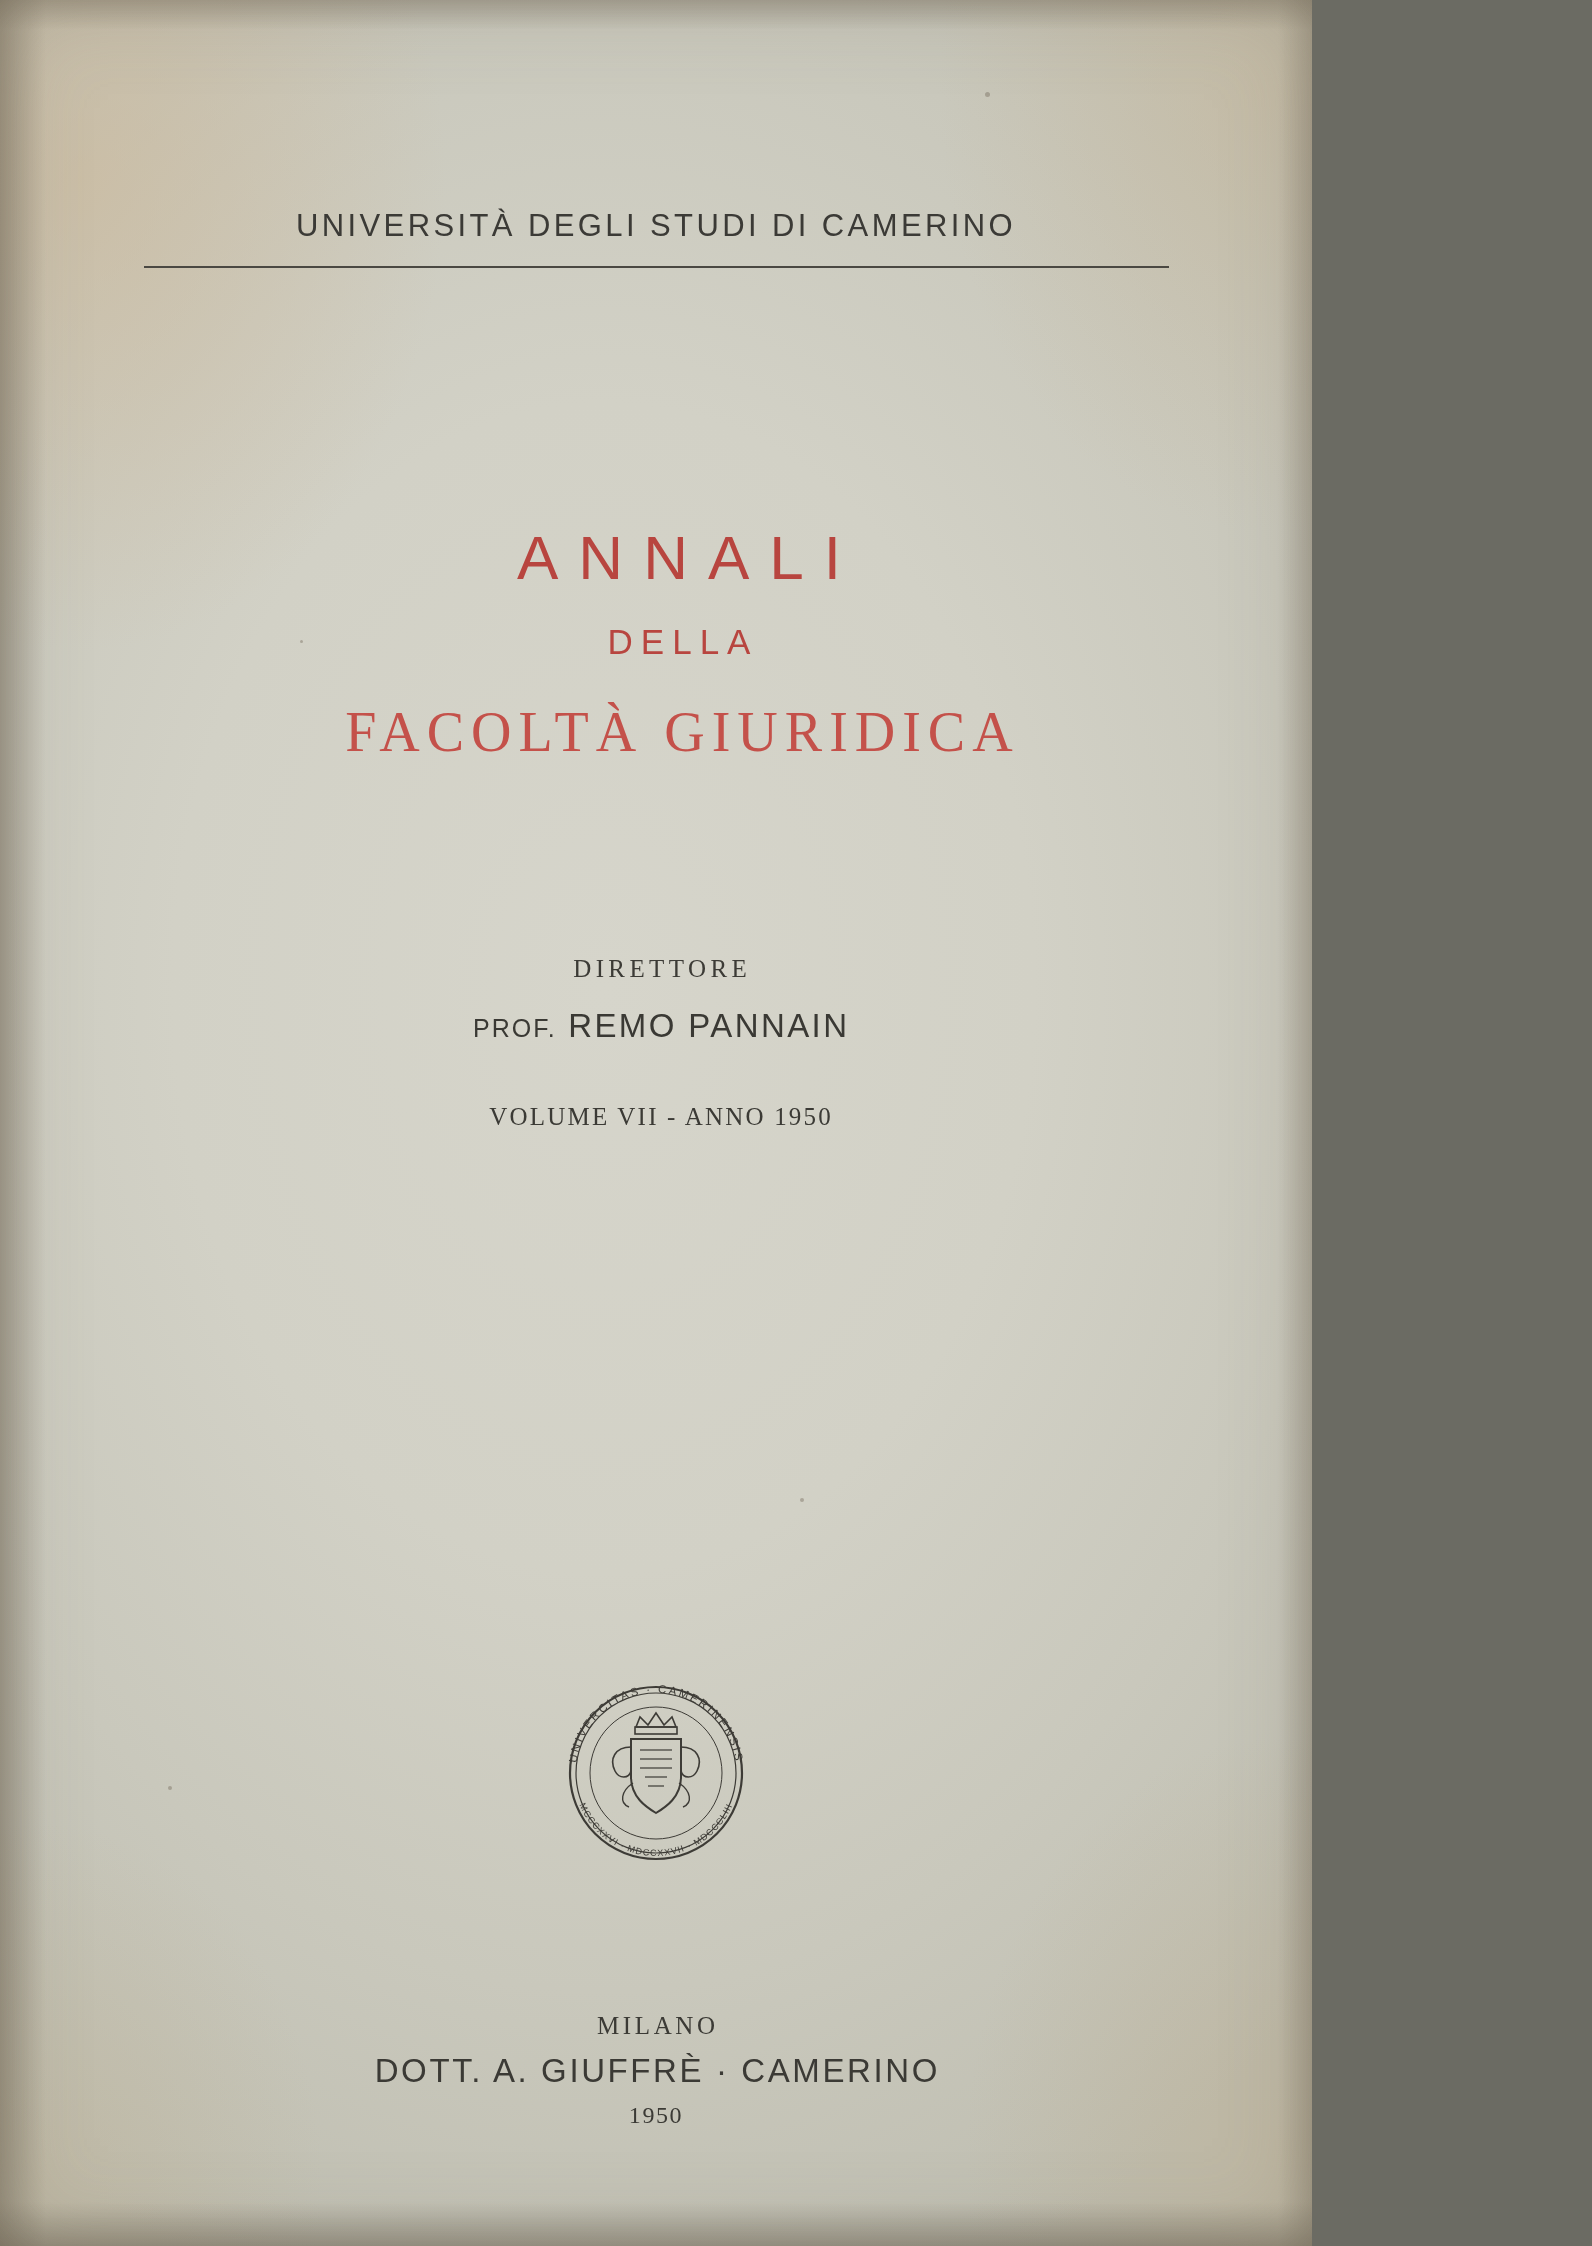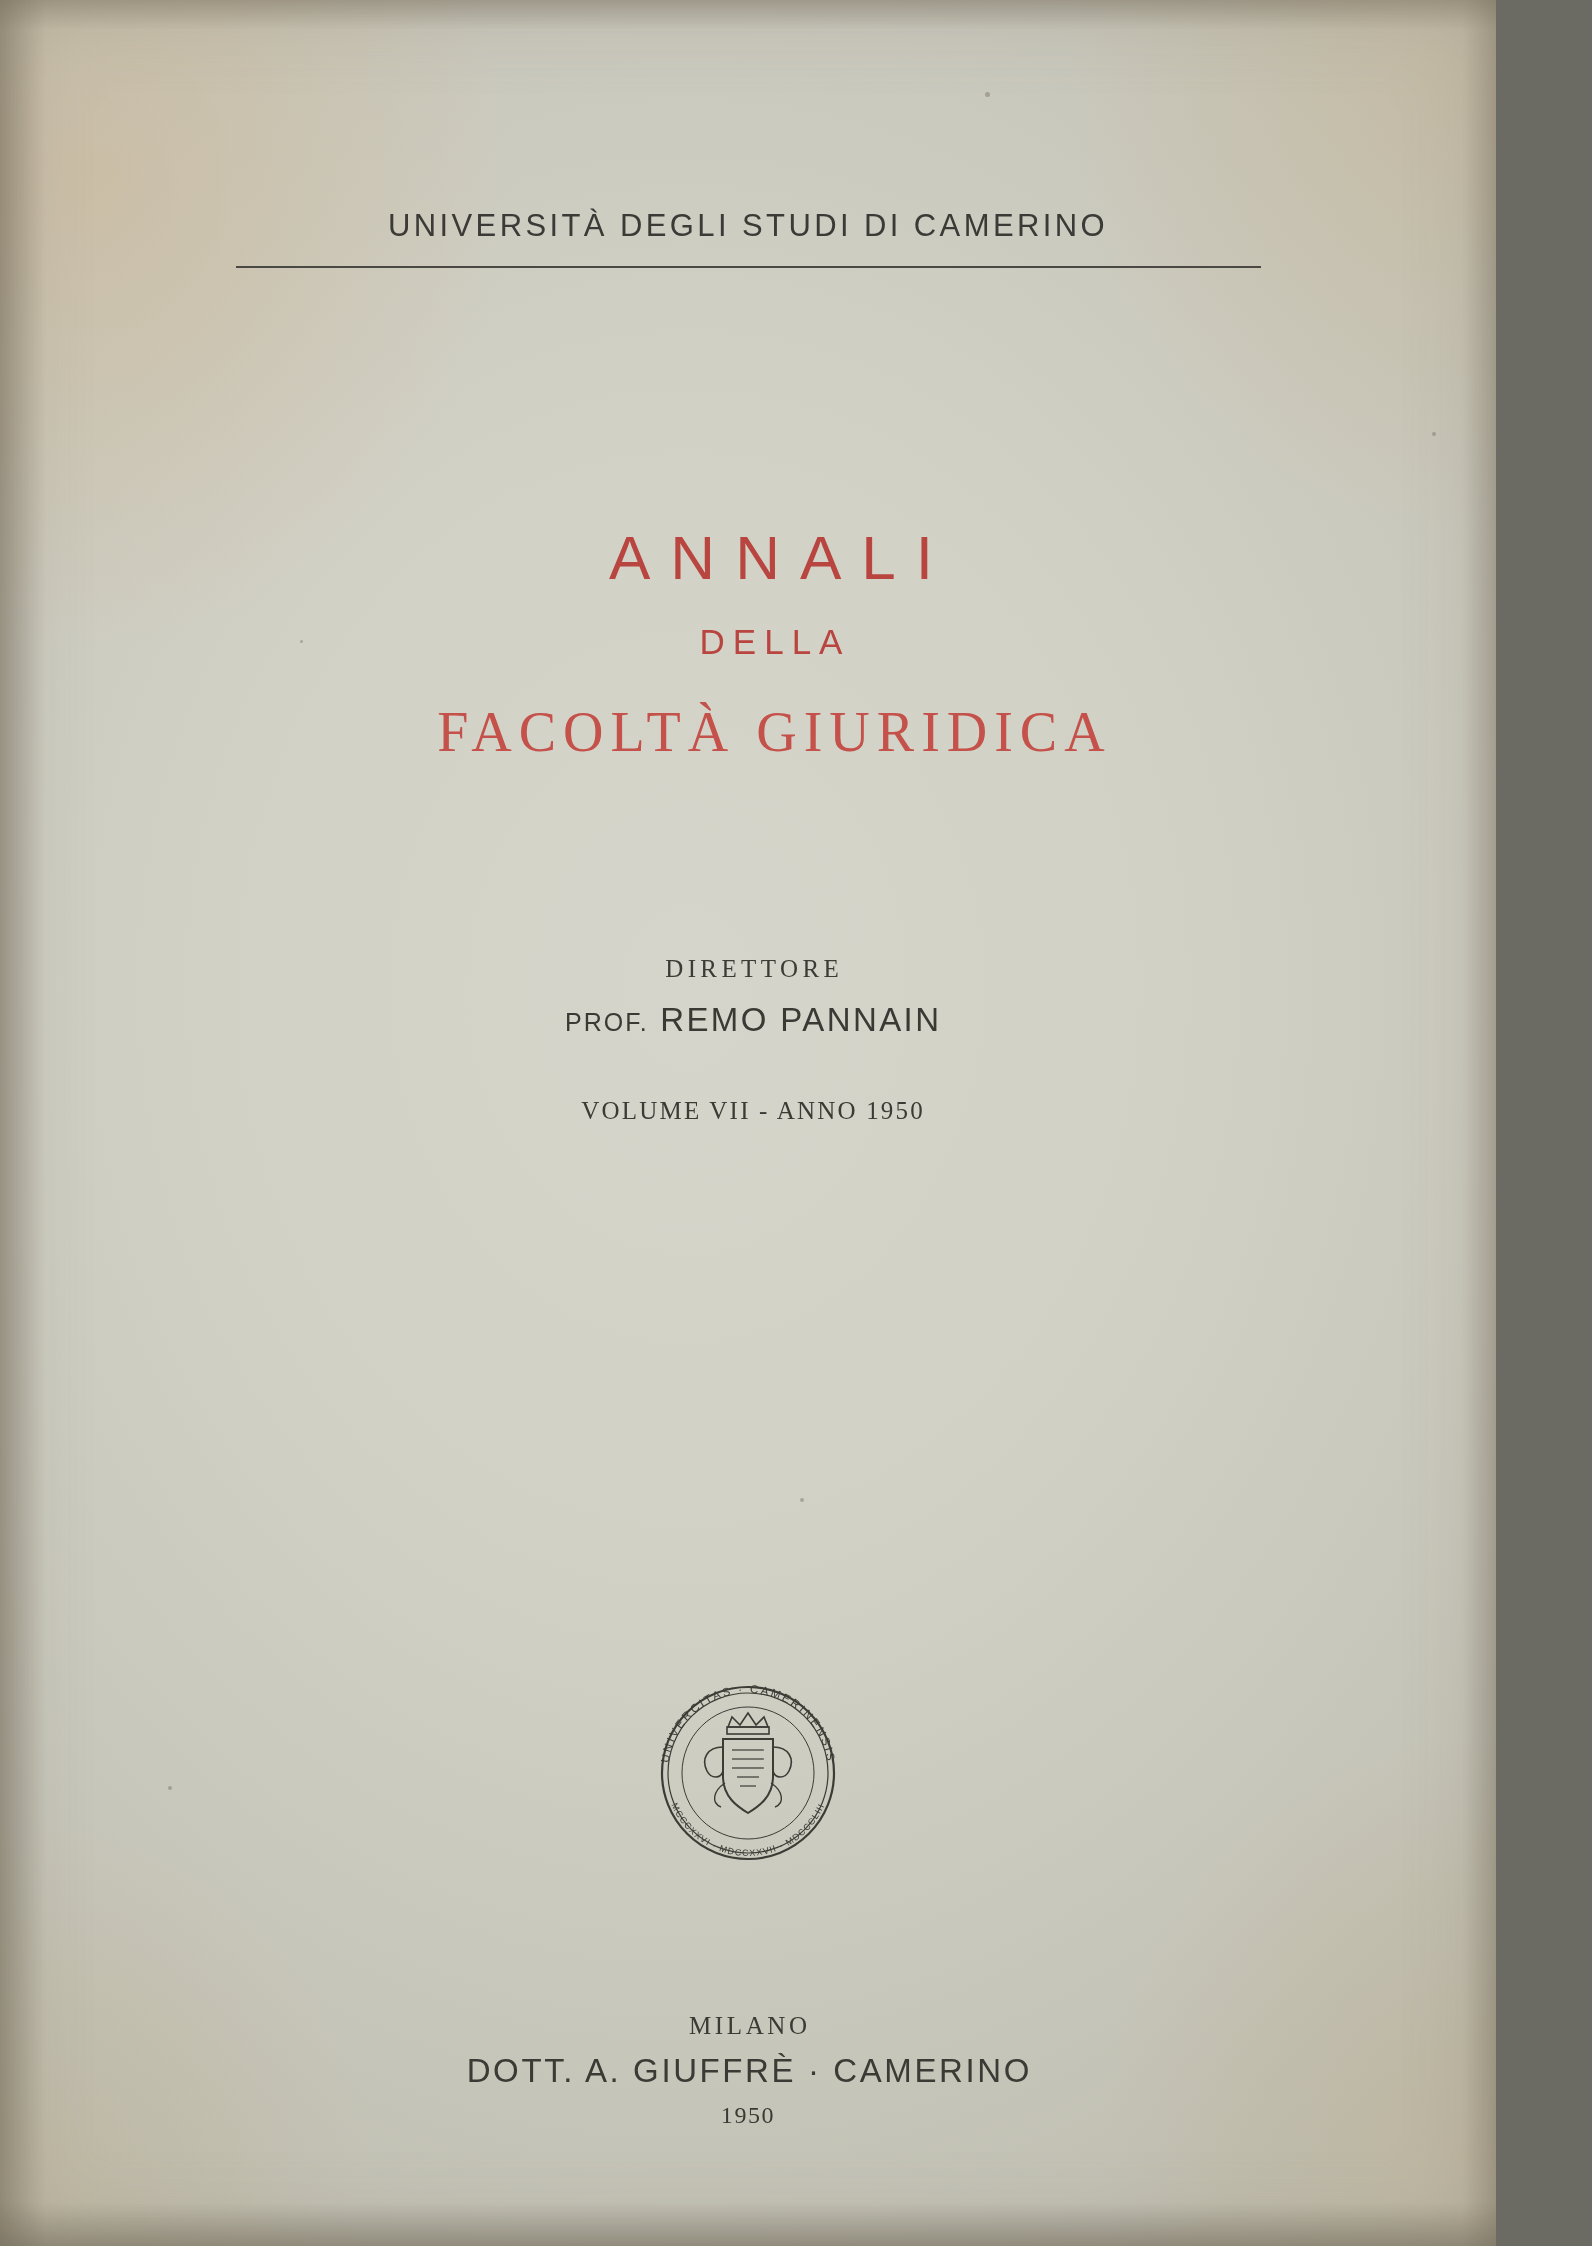--- a/index.html
+++ b/index.html
@@ -2,21 +2,21 @@
 <html><head>
 <meta charset="utf-8">
 <style>
   html, body {
     margin: 0;
     padding: 0;
     background: #6b6b63;
   }
   .page {
     position: relative;
-    width: 1496px;
+    width: 1312px;
     height: 2246px;
     overflow: hidden;
     background: #5eead4;
     font-family: "Liberation Serif", serif;
   }
   
   .paper-base {
     position: absolute;
     inset: 0;
     background:
@@ -135,21 +135,21 @@
     font-family: "Liberation Serif", serif;
     font-size: 25px;
     letter-spacing: 4.4px;
     text-indent: 4.4px;
   }
   .e-name {
     font-family: "Liberation Sans", sans-serif;
     font-size: 33px;
     letter-spacing: 2.4px;
     text-indent: 2.4px;
-    margin-top: 18px;
+    margin-top: 24px;
     color: #3a3934;
   }
   .e-name .small {
     font-size: 25px;
     letter-spacing: 2px;
   }
   .e-volume {
     font-family: "Liberation Serif", serif;
     font-size: 25px;
     letter-spacing: 2.2px;

